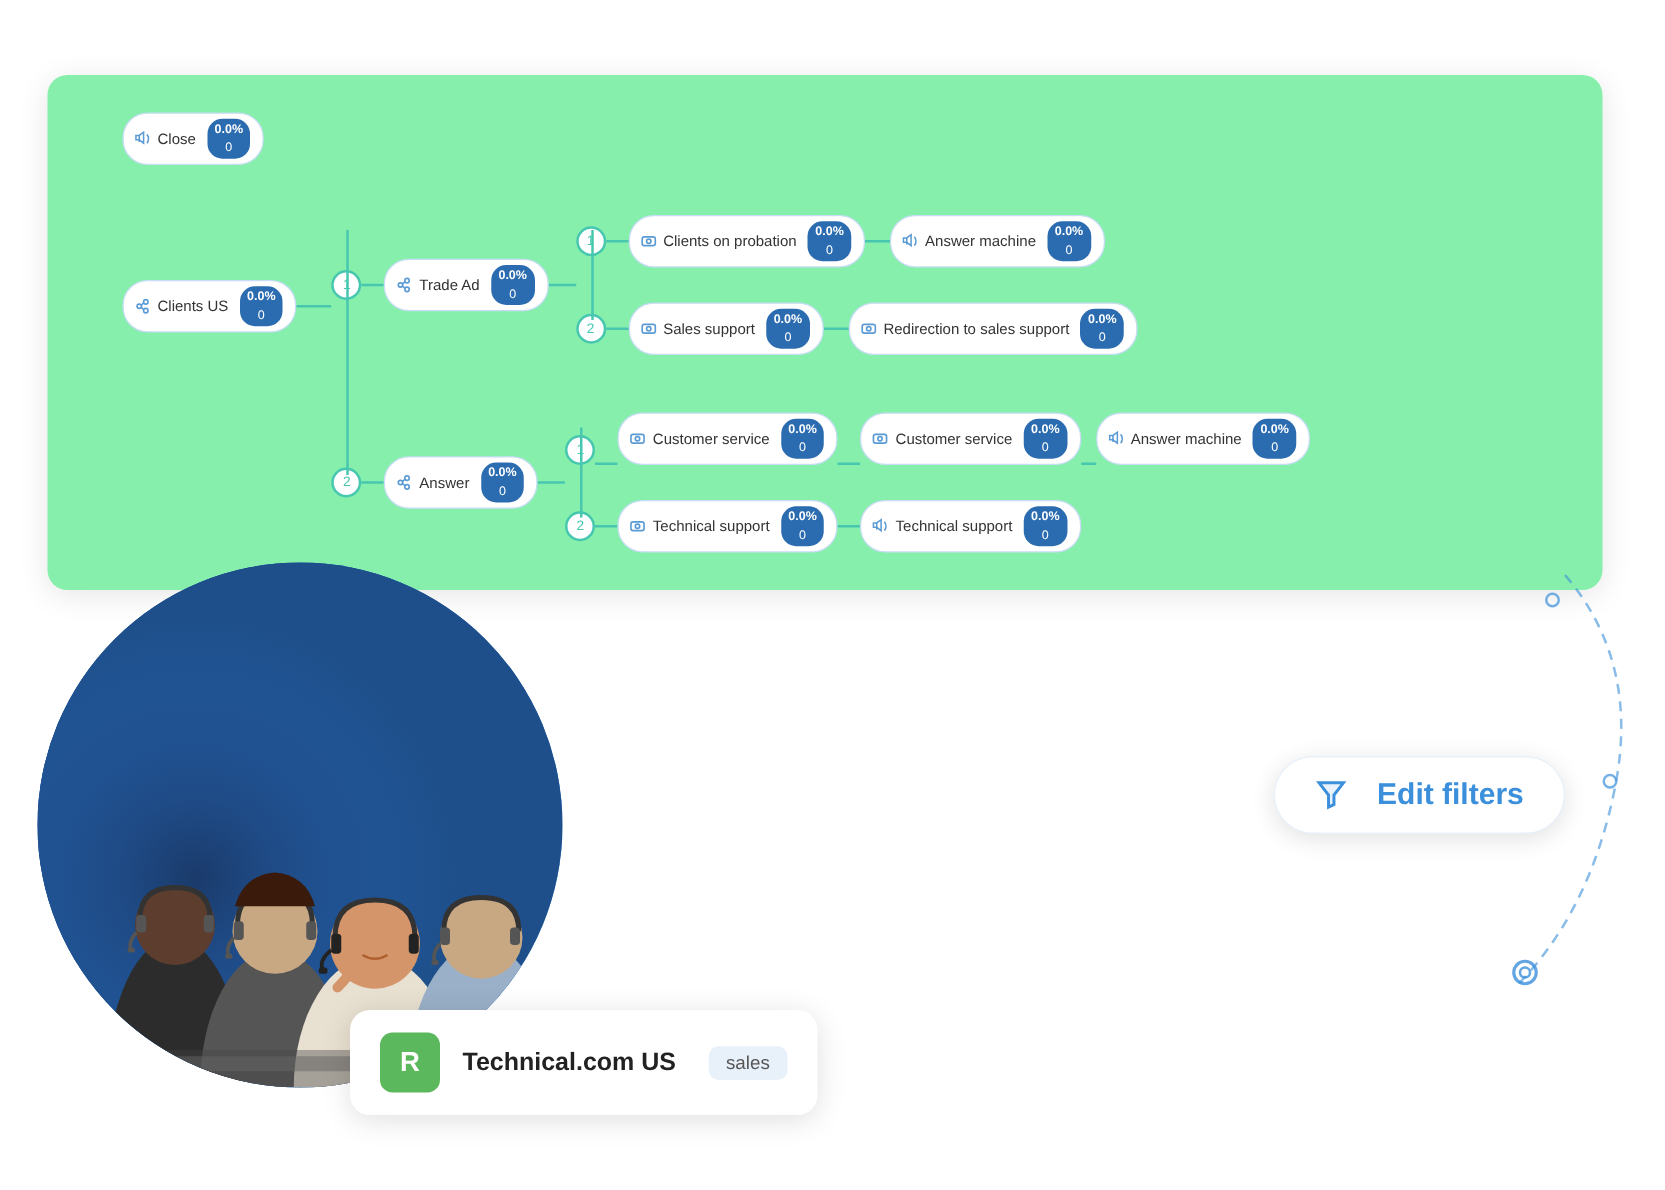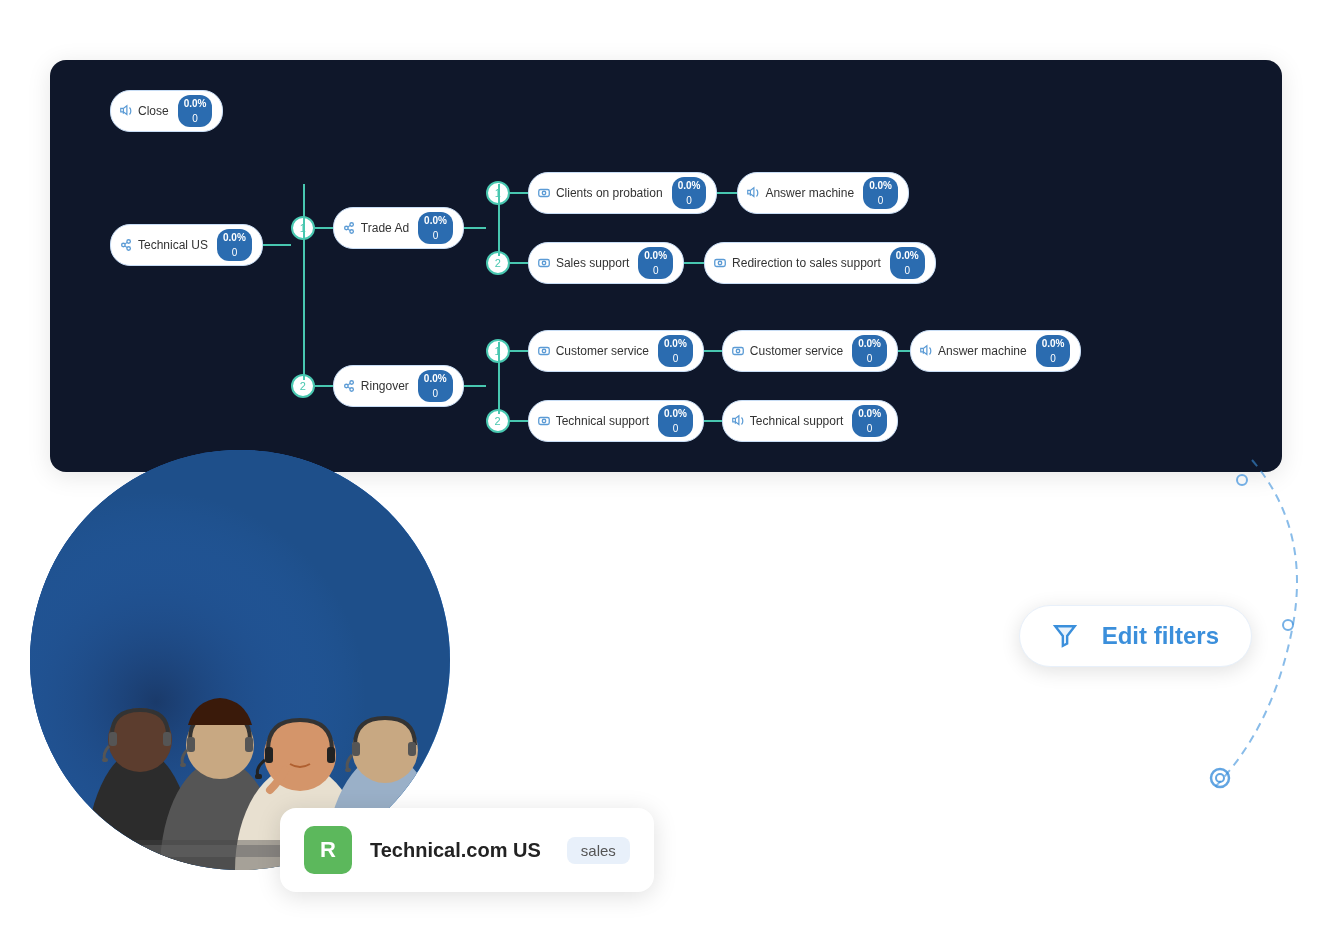--- a/index.html
+++ b/index.html
@@ -9,23 +9,23 @@
       width: 1332px;
       height: 952px;
       overflow: hidden;
       position: relative;
     }
 
     
     .flow-card {
       position: absolute;
       top: 60px;
-      left: 50px;
+      left: 38px;
       right: 50px;
-      background: #0f172a;
+      background: #86efac;
       border-radius: 16px;
       box-shadow: 0 4px 24px rgba(0,0,0,0.10);
       padding: 30px 40px;
       min-height: 320px;
     }
 
     .node {
       display: flex;
       align-items: center;
       gap: 5px;
@@ -259,21 +259,21 @@
 
       <div style="display:flex; align-items:center; margin-top: 74px;">
         <div class="node">
           <svg class="icon-svg" viewBox="0 0 16 16">
             <circle cx="5" cy="8" r="2" stroke="#5b9bd5"></circle>
             <circle cx="11" cy="4" r="2" stroke="#5b9bd5"></circle>
             <circle cx="11" cy="12" r="2" stroke="#5b9bd5"></circle>
             <line x1="7" y1="7" x2="9" y2="5" stroke="#5b9bd5"></line>
             <line x1="7" y1="9" x2="9" y2="11" stroke="#5b9bd5"></line>
           </svg>
-          <span>Technical US</span>
+          <span>Clients US</span>
           <div class="node-badge">
             <span class="pct">0.0%</span>
             <span class="cnt">0</span>
           </div>
         </div>
         <div class="connector" style="width:28px;"></div>
       </div>
 
       <div style="display:flex; flex-direction:column; margin-top:22px; position:relative;">
 
@@ -364,32 +364,32 @@
           <div class="circle-num">2</div>
           <div class="connector" style="width:18px;"></div>
           <div class="node">
             <svg class="icon-svg" viewBox="0 0 16 16">
               <circle cx="5" cy="8" r="2" stroke="#5b9bd5"></circle>
               <circle cx="11" cy="4" r="2" stroke="#5b9bd5"></circle>
               <circle cx="11" cy="12" r="2" stroke="#5b9bd5"></circle>
               <line x1="7" y1="7" x2="9" y2="5" stroke="#5b9bd5"></line>
               <line x1="7" y1="9" x2="9" y2="11" stroke="#5b9bd5"></line>
             </svg>
-            <span>Ringover</span>
+            <span>Answer</span>
             <div class="node-badge">
               <span class="pct">0.0%</span>
               <span class="cnt">0</span>
             </div>
           </div>
           <div class="connector" style="width:22px;"></div>
 
           <div style="display:flex; flex-direction:column; position:relative;">
             <div style="position:absolute; left:12px; top:12px; bottom:28px; width:2px; background:#48c7b0;"></div>
 
-            <div style="display:flex; align-items:center; margin-bottom: 28px;">
+            <div style="display:flex; align-items:flex-end; margin-bottom: 28px;">
               <div class="circle-num">1</div>
               <div class="connector" style="width:18px;"></div>
               <div class="node">
                 <svg class="icon-svg" viewBox="0 0 16 16">
                   <rect x="2" y="4" width="12" height="8" rx="2" stroke="#5b9bd5"></rect>
                   <circle cx="8" cy="8" r="2" stroke="#5b9bd5"></circle>
                 </svg>
                 <span>Customer service</span>
                 <div class="node-badge">
                   <span class="pct">0.0%</span>

